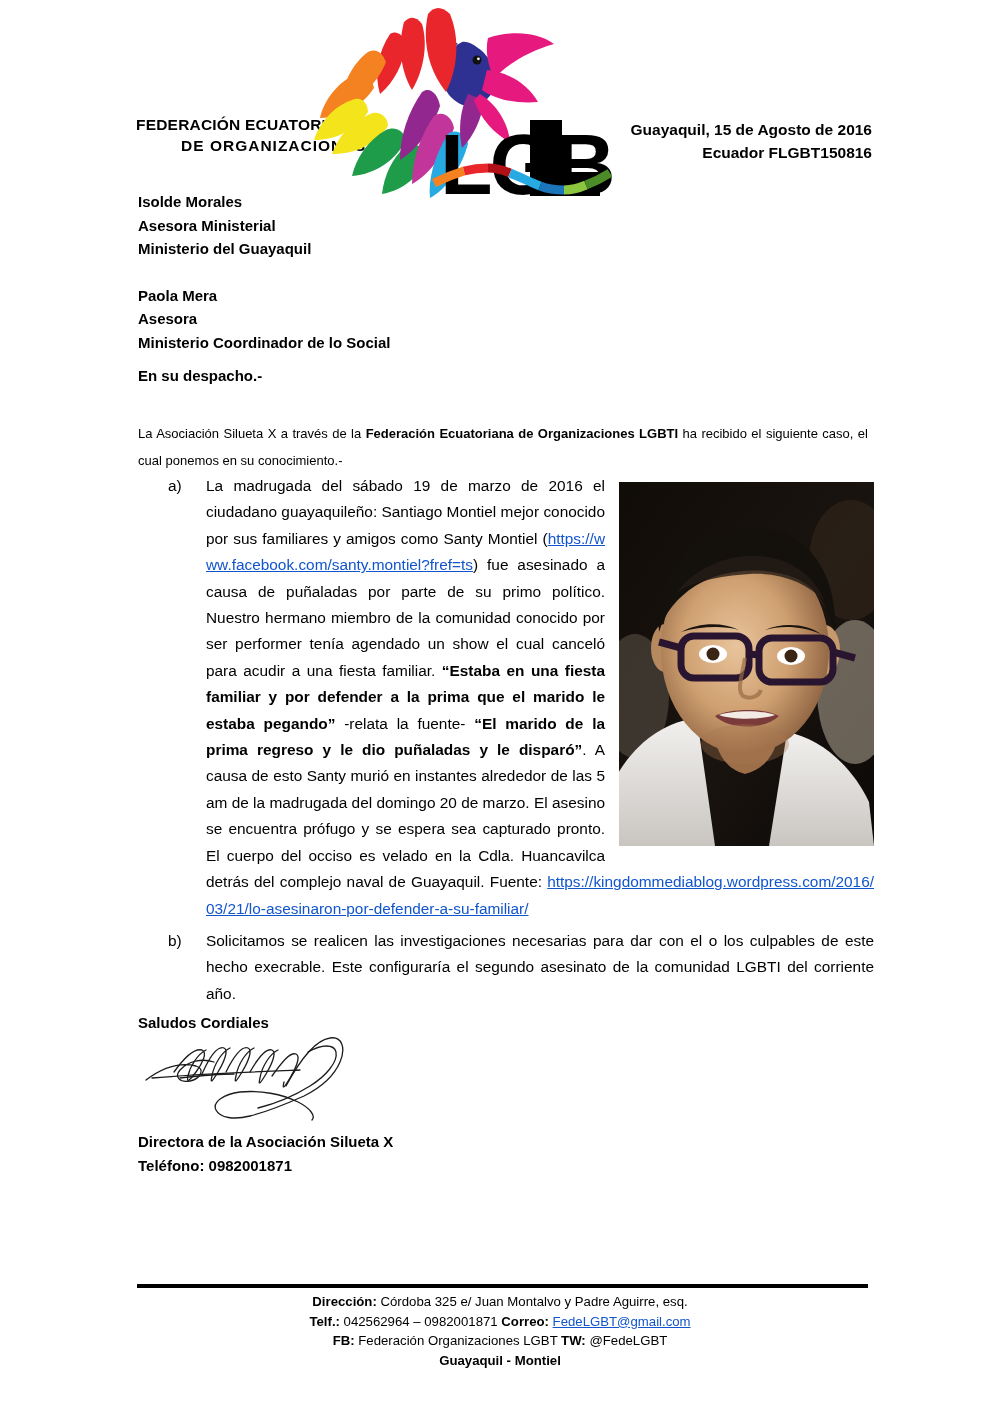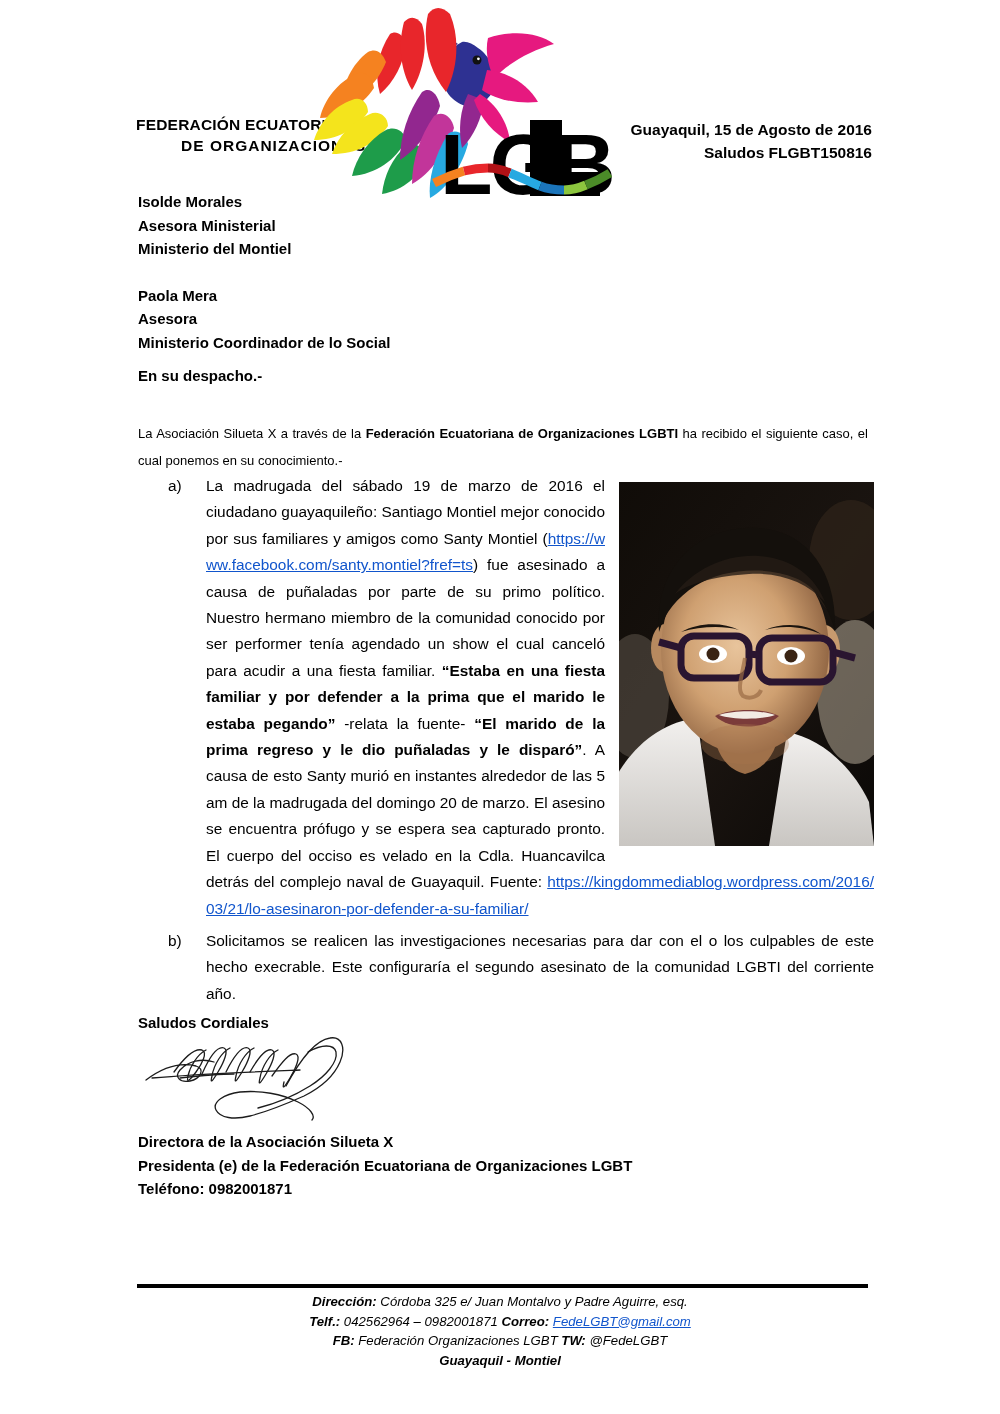--- a/index.html
+++ b/index.html
@@ -59,21 +59,21 @@
 
   .sign{position:absolute;left:140px;top:1032px;width:230px;height:92px;}
   .sign svg{display:block;width:230px;height:92px;}
 
   .signer{position:absolute;left:138px;top:1130px;width:640px;
     font-weight:bold;font-size:15px;line-height:23.5px;}
 
   
   .foot-rule{position:absolute;left:137px;top:1284px;width:731px;height:4px;background:#000;}
   .footer{position:absolute;left:0;top:1292px;width:1000px;text-align:center;
-    font-size:13.2px;line-height:19.5px;font-style:italic;}
+    font-size:13.2px;line-height:19.5px;}
   .footer b{font-weight:bold;}
   .footer .last{font-weight:bold;}
 </style>
 </head>
 <body>
 
 <div class="page">
 
   <div class="header">
 
@@ -123,28 +123,28 @@
           <path d="M228 165 C238 169 248 174 258 178" stroke="#27a9e1"></path>
           <path d="M258 178 C266 181 274 182 282 182" stroke="#1b75bb"></path>
           <path d="M282 182 C290 182 297 180 304 177" stroke="#8cc63e"></path>
           <path d="M304 177 C312 174 320 170 328 165" stroke="#4b8b28"></path>
         </g>
       </svg>
     </div>
 
     <div class="date-block">
       <div>Guayaquil,  15 de Agosto de 2016</div>
-      <div>Saludos FLGBT150816</div>
+      <div>Ecuador FLGBT150816</div>
     </div>
   </div>
 
   <div class="addr">
     <div>Isolde Morales</div>
     <div>Asesora Ministerial</div>
-    <div>Ministerio del Montiel</div>
+    <div>Ministerio del Guayaquil</div>
     <div class="gap"></div>
     <div>Paola Mera</div>
     <div>Asesora</div>
     <div>Ministerio Coordinador de lo Social</div>
   </div>
 
   <div class="despacho">En su despacho.-</div>
 
   <p class="intro"><span>La Asociación Silueta X a través de la </span><b>Federación Ecuatoriana de Organizaciones LGBTI</b><span> ha recibido el siguiente caso, el cual ponemos en su conocimiento.-</span></p>
 
@@ -242,21 +242,20 @@
         <path d="M12 46 C56 42 110 40 160 38"></path>
         <path d="M146 54 C160 28 176 8 190 6 C202 4 206 16 200 30 C194 44 180 56 164 64 C146 72 126 80 110 84 C94 88 80 86 76 78 C72 70 84 62 100 60 C120 58 142 62 158 70 C170 76 176 84 172 88"></path>
         <path d="M168 20 C182 12 194 12 196 20 C198 30 186 44 170 54 C154 64 134 72 118 76"></path>
         <path d="M40 46 C58 44 76 42 94 42"></path>
       </g>
     </svg>
   </div>
 
   <div class="signer">
     <div>Directora de la Asociación Silueta X</div>
-    <div>Presidenta (e) de la Federación Ecuatoriana de Organizaciones LGBT</div>
     <div>Teléfono: 0982001871</div>
   </div>
 
   <div class="foot-rule"></div>
   <div class="footer">
     <div><b>Dirección:</b><span> Córdoba 325 e/ Juan Montalvo y Padre Aguirre, esq.</span></div>
     <div><b>Telf.:</b><span> 042562964 – 0982001871 </span><b>Correo:</b> <span class="lnk">FedeLGBT@gmail.com</span></div>
     <div><b>FB:</b><span> Federación Organizaciones LGBT </span><b>TW:</b><span> @FedeLGBT</span></div>
     <div class="last">Guayaquil - Montiel</div>
   </div>

